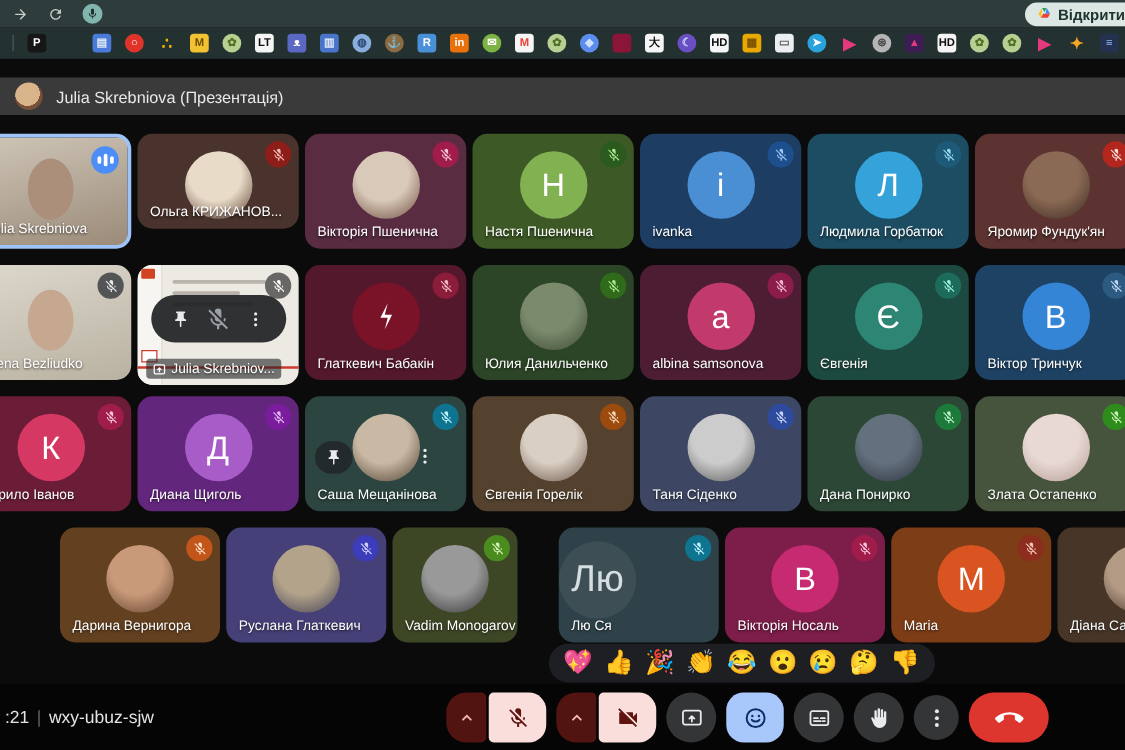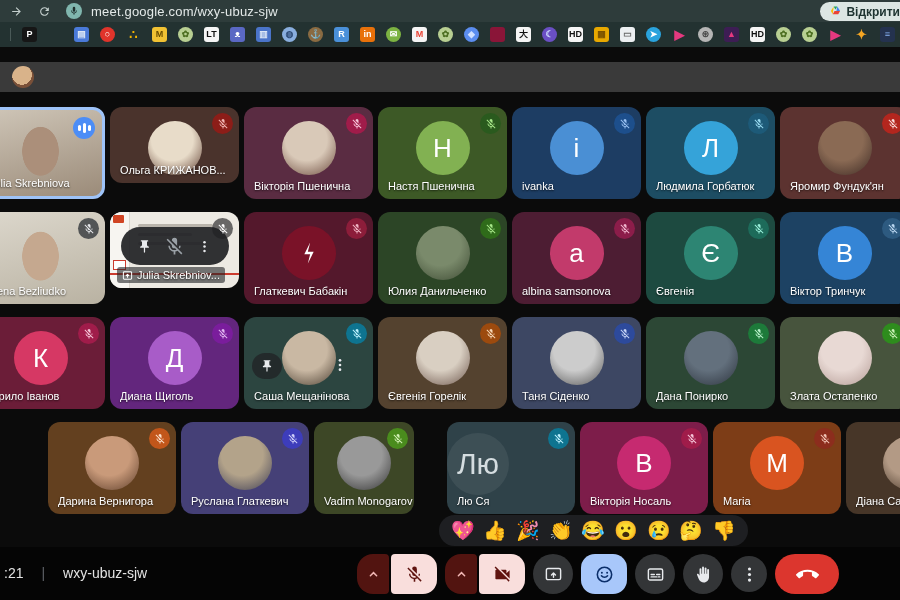--- a/index.html
+++ b/index.html
@@ -62,21 +62,21 @@
   .pinchip svg{width:14px;height:14px}
   .dotschip{position:absolute;left:88px;top:40px;color:#e8eaed;display:flex}
   .dotschip svg{width:16px;height:16px}
 
   
   .reactions{position:absolute;left:439px;top:515px;height:31px;background:#1e1f22;border-radius:16px;display:flex;align-items:center;padding:0 12px;gap:9px;font-size:19px;line-height:1}
   .reactions span{cursor:default}
 
   
   .footer{position:absolute;left:0;right:0;bottom:0;height:53px;background:#050505}
-  .meta{position:absolute;left:4px;top:18px;font-size:14px;color:#e3e3e3;display:flex;gap:18px;align-items:center;font-weight:500}
+  .meta{position:absolute;left:4px;top:18px;font-size:14px;color:#e3e3e3;display:flex;gap:6px;align-items:center;font-weight:500}
   .meta .sep{color:#5f6368;font-weight:400}
   .controls{position:absolute;left:357px;top:7px;display:flex;align-items:center;gap:8px;height:40px}
   .split{display:flex;gap:2px}
   .split .chev{width:32px;height:40px;background:#521410;border-radius:16px 4px 4px 16px;display:flex;align-items:center;justify-content:center;color:#f2b8b5}
   .split .chev svg{width:15px;height:15px}
   .split .mainb{width:46px;height:40px;background:#f9dedc;border-radius:4px 14px 14px 4px;display:flex;align-items:center;justify-content:center;color:#601410}
   .split .mainb svg{width:19px;height:19px}
   .circ{width:40px;height:40px;border-radius:50%;background:#333537;color:#e8eaed;display:flex;align-items:center;justify-content:center}
   .circ svg{width:19px;height:19px}
   .circ.small{width:36px;height:36px}
@@ -100,21 +100,20 @@
       <svg viewBox="0 0 24 24" fill="currentColor">
           <path d="M17.65 6.35A8 8 0 1 0 19.73 14h-2.08a6 6 0 1 1-1.41-6.24L13 11h7V4l-2.35 2.35z"></path>
         </svg>
     </span>
     <div class="urlbox">
       <span class="mic-circ">
         <svg viewBox="0 0 24 24" fill="currentColor">
             <path d="M12 14a3 3 0 0 0 3-3V5a3 3 0 0 0-6 0v6a3 3 0 0 0 3 3zm5-3a5 5 0 0 1-10 0H5a7 7 0 0 0 6 6.92V21h2v-3.08A7 7 0 0 0 19 11h-2z"></path>
           </svg>
       </span>
-      <span class="url-text">meet.google.com/wxy-ubuz-sjw</span>
     </div>
     <div class="open-btn">
       <span>
         <svg viewBox="0 0 24 24">
             <path fill="#1ea362" d="M8 3h8l-4 7z"></path>
             <path fill="#4285f4" d="M16 3l6 10h-8z"></path>
             <path fill="#fbbc04" d="M8 3L2 13l4 7z"></path>
             <path fill="#ea4335" d="M6 20l4-7h12l-4 7z"></path>
           </svg>
       </span>
@@ -157,20 +156,21 @@
         <span class="bm circle" style="background: rgb(184, 207, 146); color: rgb(79, 112, 35);">✿</span>
         <span class="bm circle" style="background: rgb(184, 207, 146); color: rgb(79, 112, 35);">✿</span>
         <span class="bm none" style="background: transparent; color: rgb(229, 57, 127);">▶</span>
         <span class="bm none" style="background: transparent; color: rgb(245, 166, 35);">✦</span>
         <span class="bm" style="background: rgb(36, 50, 79); color: rgb(138, 180, 248);">≡</span>
       </div>
   </div>
 
   <div class="meet-header">
     <span class="hdr-avatar"></span>
+    <span class="hdr-title">Julia Skrebniova (Презентація)</span>
   </div>
 
   <div id="grid">
       <div class="tile active" style="left: -24px; top: 107px; width: 129px; height: 92px; background: linear-gradient(165deg, rgb(207, 198, 184), rgb(155, 139, 121));">
         <div class="face" style="background:radial-gradient(ellipse 30px 40px at 50% 48%, #ab8f7a 0 60%, transparent 62%)"></div>
         <div class="audioind">
           <i></i>
           <i></i>
           <i></i>
         </div>
@@ -232,21 +232,21 @@
       </div>
       <div class="tile" style="left: -24px; top: 212px; width: 129px; height: 92px; background: linear-gradient(165deg, rgb(221, 216, 205), rgb(185, 178, 162));">
         <div class="face" style="background:radial-gradient(ellipse 30px 40px at 50% 48%, #c5a88f 0 60%, transparent 62%)"></div>
         <div class="badge" style="background:rgba(60,64,67,.85);color:#e8eaed">
           <svg viewBox="0 0 24 24" fill="currentColor">
             <path d="M19 11h-1.7c0 .74-.16 1.43-.43 2.05l1.23 1.23c.56-.98.9-2.09.9-3.28zm-4.02.17c0-.06.02-.11.02-.17V5a3 3 0 0 0-6 0v.18l5.98 5.99zM4.27 3 3 4.27l6.01 6.01V11a3 3 0 0 0 3 3c.23 0 .44-.03.65-.08l1.66 1.66c-.71.33-1.5.52-2.31.52-2.76 0-5.3-2.1-5.3-5.1H5c0 3.41 2.72 6.23 6 6.72V21h2v-3.28c.91-.13 1.77-.45 2.54-.9L19.73 21 21 19.73 4.27 3z"></path>
           </svg>
         </div>
         <div class="tile-name">Olena Bezliudko</div>
       </div>
-      <div class="tile" style="left: 110px; top: 212px; width: 129px; height: 76px; background: #404040;">
+      <div class="tile" style="left: 110px; top: 212px; width: 129px; height: 96px; background: #404040;">
         <div class="slide">
           <div class="sl-col"></div>
           <div class="sl-mark"></div>
           <div class="sl-thumb"></div>
           <div class="sl-line" style="left:28px;top:12px;width:58%"></div>
           <div class="sl-line" style="left:28px;top:21px;width:42%"></div>
           <div class="sl-line" style="left:28px;top:30px;width:50%"></div>
           <div class="sl-red"></div>
         </div>
         <div class="hoverpill">

